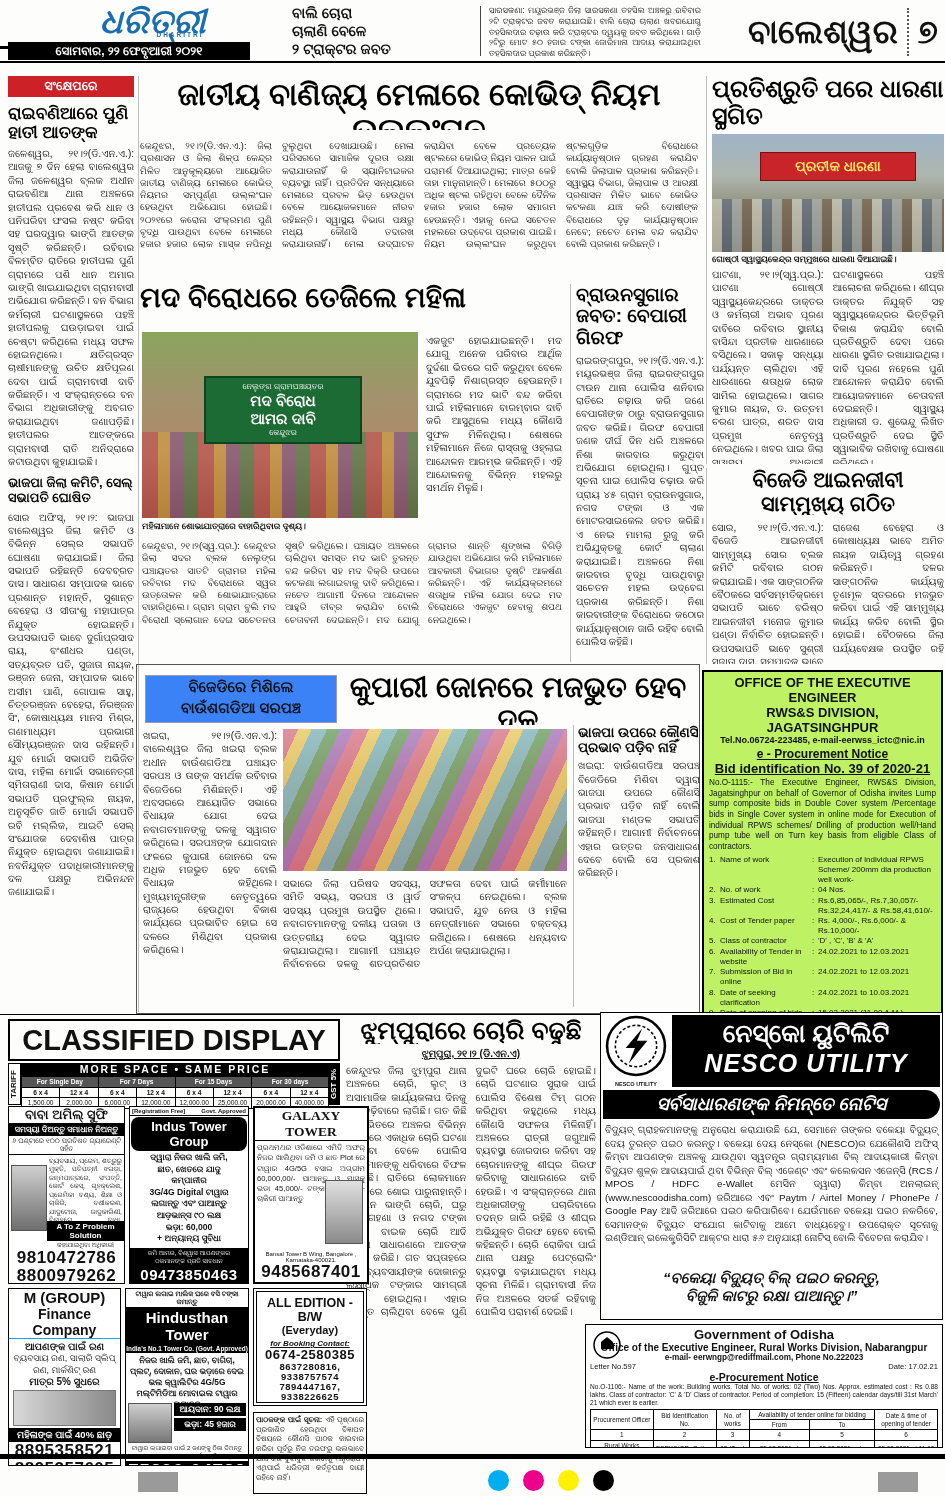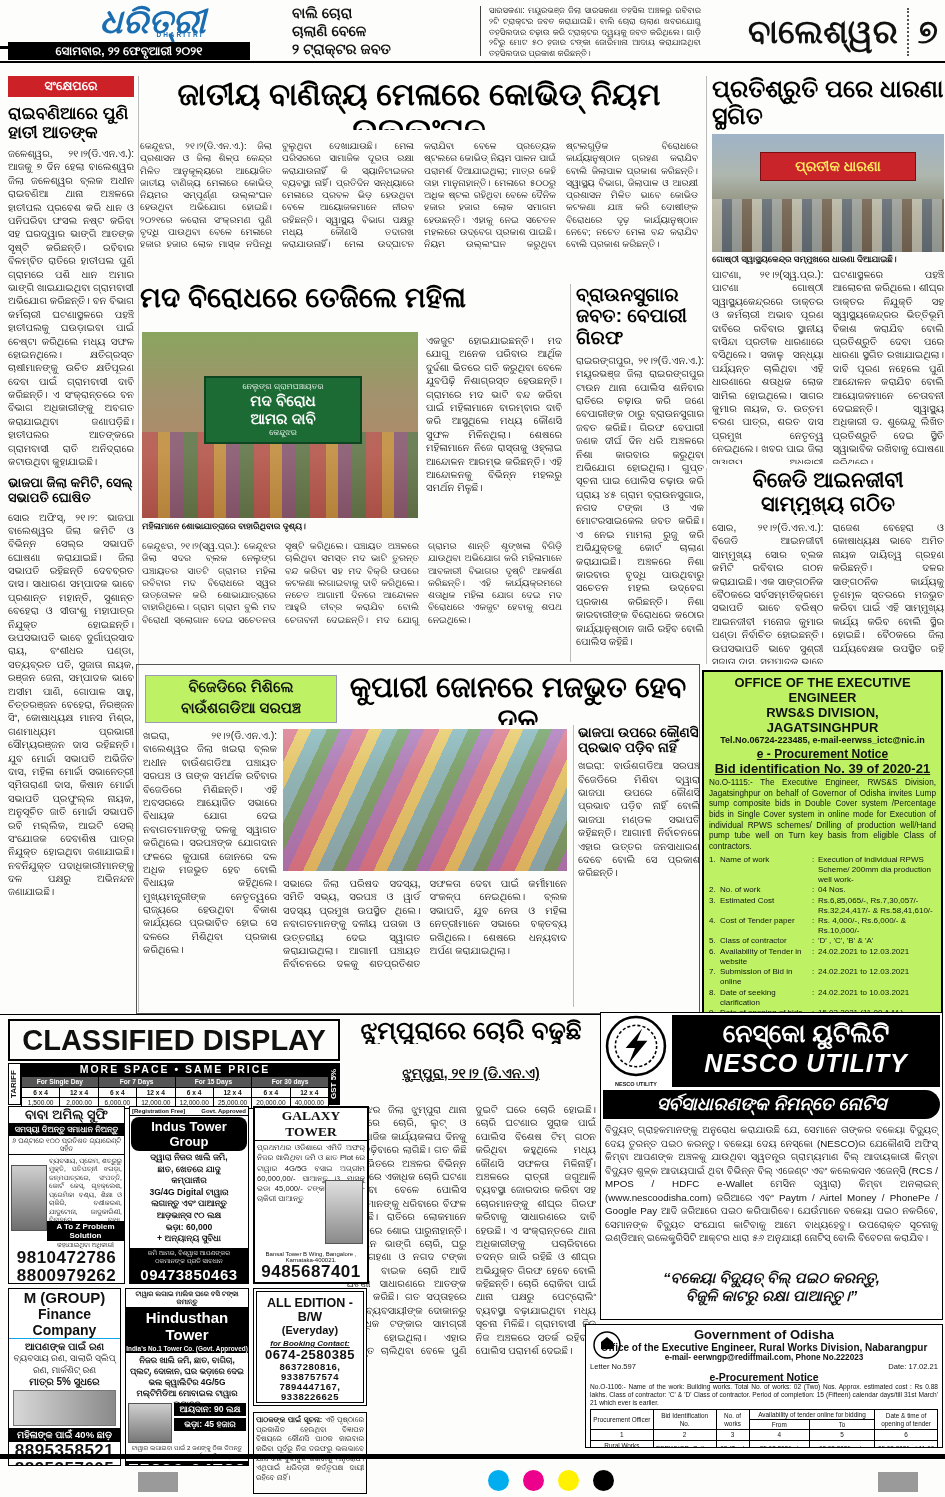--- a/index.html
+++ b/index.html
@@ -88,21 +88,21 @@
     <div class="cap" style="margin-top:2px">ଗୋଷ୍ଠୀ ସ୍ୱାସ୍ଥ୍ୟକେନ୍ଦ୍ର ସମ୍ମୁଖରେ ଧାରଣା ଦିଆଯାଇଛି।</div>
     <div class="col2 body-sm" style="margin-top:4px;height:204px">ପାଟଣା, ୨୧।୨(ସ୍ୱ.ପ୍ର.): ପାଟଣା ଗୋଷ୍ଠୀ ସ୍ୱାସ୍ଥ୍ୟକେନ୍ଦ୍ରରେ ଡାକ୍ତର ଓ କର୍ମଚାରୀ ଅଭାବ ପୂରଣ ଦାବିରେ ରବିବାର ସ୍ଥାନୀୟ ବାସିନ୍ଦା ପ୍ରତୀକ ଧାରଣାରେ ବସିଥିଲେ। ସକାଳୁ ସନ୍ଧ୍ୟା ପର୍ଯ୍ୟନ୍ତ ଚାଲିଥିବା ଏହି ଧାରଣାରେ ଶତାଧିକ ଲୋକ ସାମିଲ ହୋଇଥିଲେ। ସାଗର କୁମାର ନାୟକ, ଡ. ଉତ୍ତମ ଚରଣ ପାତ୍ର, ଶରତ ଦାସ ପ୍ରମୁଖ ନେତୃତ୍ୱ ନେଇଥିଲେ। ଖବର ପାଇ ଜିଲା ସ୍ୱାସ୍ଥ୍ୟ ଅଧିକାରୀ ଘଟଣାସ୍ଥଳରେ ପହଞ୍ଚି ଆଲୋଚନା କରିଥିଲେ। ଶୀଘ୍ର ଡାକ୍ତର ନିଯୁକ୍ତି ସହ ସ୍ୱାସ୍ଥ୍ୟକେନ୍ଦ୍ରର ଭିତ୍ତିଭୂମି ବିକାଶ କରାଯିବ ବୋଲି ପ୍ରତିଶ୍ରୁତି ଦେବା ପରେ ଧାରଣା ସ୍ଥଗିତ ରଖାଯାଇଥିଲା। ଦାବି ପୂରଣ ନହେଲେ ପୁଣି ଆନ୍ଦୋଳନ କରାଯିବ ବୋଲି ଆୟୋଜକମାନେ ଚେତାବନୀ ଦେଇଛନ୍ତି। ସ୍ୱାସ୍ଥ୍ୟ ଅଧିକାରୀ ଡ. ଶୁଭେନ୍ଦୁ ଲିଖିତ ପ୍ରତିଶ୍ରୁତି ଦେଇ ସ୍ଥିତି ସ୍ୱାଭାବିକ ରଖିବାକୁ ଘୋଷଣା କରିଥିଲେ।</div>
   </div>
 
   <div class="a" style="left:706px;top:468px;width:232px;height:196px;overflow:hidden;border-left:1px solid #bbb;padding-left:5px">
     <div class="headline ctr" style="font-size:21px">ବିଜେଡି ଆଇନଜୀବୀ ସାମ୍ମୁଖ୍ୟ ଗଠିତ</div>
     <div class="col2 body-sm" style="margin-top:6px;height:150px">ସୋର, ୨୧।୨(ଡି.ଏନ.ଏ.): ବିଜେଡି ଆଇନଜୀବୀ ସାମ୍ମୁଖ୍ୟ ସୋର ବ୍ଲକ କମିଟି ରବିବାର ଗଠନ କରାଯାଇଛି। ଏକ ସାଙ୍ଗଠନିକ ବୈଠକରେ ସର୍ବସମ୍ମତିକ୍ରମେ ସଭାପତି ଭାବେ ବରିଷ୍ଠ ଆଇନଜୀବୀ ମନୋଜ କୁମାର ପଣ୍ଡା ନିର୍ବାଚିତ ହୋଇଛନ୍ତି। ଉପସଭାପତି ଭାବେ ସୁଶ୍ରୀ ସୁଜାତା ଦାସ, ସମ୍ପାଦକ ଭାବେ ରାଜେଶ ବେହେରା ଓ କୋଷାଧ୍ୟକ୍ଷ ଭାବେ ଅମିତ ନାୟକ ଦାୟିତ୍ୱ ଗ୍ରହଣ କରିଛନ୍ତି। ଦଳର ସାଙ୍ଗଠନିକ କାର୍ଯ୍ୟକୁ ତୃଣମୂଳ ସ୍ତରରେ ମଜଭୁତ କରିବା ପାଇଁ ଏହି ସାମ୍ମୁଖ୍ୟ କାର୍ଯ୍ୟ କରିବ ବୋଲି ସ୍ଥିର ହୋଇଛି। ବୈଠକରେ ଜିଲା ପର୍ଯ୍ୟବେକ୍ଷକ ଉପସ୍ଥିତ ରହି ନବଗଠିତ କମିଟିକୁ ଶୁଭେଚ୍ଛା ଜଣାଇଥିଲେ।</div>
   </div>
 
   <div class="a" style="left:136px;top:664px;width:564px;height:350px;border:1px solid #555;box-sizing:border-box">
-    <div class="a ctr b pre" style="left:8px;top:10px;width:190px;height:46px;background:#bef264;border:1px solid #9a9ab8;font-size:15px;line-height:1.4">ବିଜେଡିରେ ମିଶିଲେ
+    <div class="a ctr b pre" style="left:8px;top:10px;width:190px;height:46px;background:#3b82f6;border:1px solid #9a9ab8;font-size:15px;line-height:1.4">ବିଜେଡିରେ ମିଶିଲେ
 ବାଉଁଶଗଡିଆ ସରପଞ୍ଚ</div>
     <div class="a headline ctr" style="left:204px;top:6px;width:354px;height:54px;font-size:29px">କୁପାରୀ ଜୋନରେ ମଜଭୁତ ହେବ ଦଳ</div>
     <div class="a body-sm" style="left:6px;top:64px;width:134px;height:278px">ଖଇରା, ୨୧।୨(ଡି.ଏନ.ଏ.): ବାଲେଶ୍ୱର ଜିଲା ଖଇରା ବ୍ଲକ ଅଧୀନ ବାଉଁଶଗଡିଆ ପଞ୍ଚାୟତ ସରପଞ୍ଚ ଓ ତାଙ୍କ ସମର୍ଥକ ରବିବାର ବିଜେଡିରେ ମିଶିଛନ୍ତି। ଏହି ଅବସରରେ ଆୟୋଜିତ ସଭାରେ ବିଧାୟକ ଯୋଗ ଦେଇ ନବାଗତମାନଙ୍କୁ ଦଳକୁ ସ୍ୱାଗତ କରିଥିଲେ। ସରପଞ୍ଚଙ୍କ ଯୋଗଦାନ ଫଳରେ କୁପାରୀ ଜୋନରେ ଦଳ ଅଧିକ ମଜଭୁତ ହେବ ବୋଲି ବିଧାୟକ କହିଥିଲେ। ମୁଖ୍ୟମନ୍ତ୍ରୀଙ୍କ ନେତୃତ୍ୱରେ ରାଜ୍ୟରେ ହେଉଥିବା ବିକାଶ କାର୍ଯ୍ୟରେ ପ୍ରଭାବିତ ହୋଇ ସେ ଦଳରେ ମିଶିଥିବା ପ୍ରକାଶ କରିଥିଲେ।</div>
     <div class="photo a" style="left:146px;top:64px;width:284px;height:142px;background:
         linear-gradient(180deg,#e8d8b8 0%,#d8b890 30%,#c89070 100%)">
       <div class="a" style="left:0;top:0;width:100%;height:100%;opacity:.5;background:repeating-linear-gradient(115deg,#d84a8a 0 14px,#f0d04a 14px 26px,#4ab0d8 26px 40px,#2a8a4a 40px 52px,#8a4ad8 52px 64px)"></div>
     </div>
     <div class="a" style="left:436px;top:60px;width:122px;height:282px;overflow:hidden;border-left:1px solid #bbb;padding-left:4px">
       <div class="headline" style="font-size:13.5px">ଭାଜପା ଉପରେ କୌଣସି ପ୍ରଭାବ ପଡ଼ିବ ନାହିଁ</div>
       <div class="body-sm" style="margin-top:4px">ଖଇରା: ବାଉଁଶଗଡିଆ ସରପଞ୍ଚ ବିଜେଡିରେ ମିଶିବା ଦ୍ୱାରା ଭାଜପା ଉପରେ କୌଣସି ପ୍ରଭାବ ପଡ଼ିବ ନାହିଁ ବୋଲି ଭାଜପା ମଣ୍ଡଳ ସଭାପତି କହିଛନ୍ତି। ଆଗାମୀ ନିର୍ବାଚନରେ ଏହାର ଉତ୍ତର ଜନସାଧାରଣ ଦେବେ ବୋଲି ସେ ପ୍ରକାଶ କରିଛନ୍ତି।</div>
@@ -215,21 +215,21 @@
           </tr>
         </tbody>
           </table>
       </div>
       <div class="vtext b blackbox" style="width:11px;font-size:8px">GST 5%</div>
     </div>
   </div>
 
   <div class="a" style="left:346px;top:1016px;width:250px;height:478px;overflow:hidden">
     <div class="headline ctr" style="font-size:25px">ଝୁମ୍ପୁରାରେ ଚୋରି ବଢୁଛି</div>
-    <div class="ctr b" style="font-size:14px;text-decoration:underline;margin:21px 0">ଝୁମ୍ପୁରା, ୨୧।୨ (ଡି.ଏନ.ଏ)</div>
+    <div class="ctr b" style="font-size:10px;text-decoration:underline;margin:4px 0">ଝୁମ୍ପୁରା, ୨୧।୨ (ଡି.ଏନ.ଏ)</div>
     <div class="col2 body-sm" style="height:414px">କେନ୍ଦୁଝର ଜିଲା ଝୁମ୍ପୁରା ଥାନା ଅଞ୍ଚଳରେ ଚୋରି, ଲୁଟ୍ ଓ ଅସାମାଜିକ କାର୍ଯ୍ୟକଳାପ ଦିନକୁ ଦିନ ବଢ଼ିବାରେ ଲାଗିଛି। ଗତ କିଛି ଦିନ ଭିତରେ ଅଞ୍ଚଳର ବିଭିନ୍ନ ଗ୍ରାମରେ ଏକାଧିକ ଚୋରି ଘଟଣା ଘଟିଥିବା ବେଳେ ପୋଲିସ ଚୋରମାନଙ୍କୁ ଧରିବାରେ ବିଫଳ ହୋଇଛି। ରାତିରେ ଲୋକମାନେ ଶାନ୍ତିରେ ଶୋଇ ପାରୁନାହାନ୍ତି। ଦୋକାନ ଭାଙ୍ଗି ଚୋରି, ଘରୁ ସୁନା ଗହଣା ଓ ନଗଦ ଟଙ୍କା ଚୋରି, ବାଇକ ଚୋରି ଆଦି ଘଟଣା ସାଧାରଣରେ ଆତଙ୍କ ସୃଷ୍ଟି କରିଛି। ଗତ ସପ୍ତାହରେ ଏକ ବ୍ୟବସାୟୀଙ୍କ ଦୋକାନରୁ ଲକ୍ଷାଧିକ ଟଙ୍କାର ସାମଗ୍ରୀ ଚୋରି ହୋଇଥିଲା। ଏହାର ତଦନ୍ତ ଚାଲିଥିବା ବେଳେ ପୁଣି ଦୁଇଟି ଘରେ ଚୋରି ହୋଇଛି। ଚୋରି ଘଟଣାର ସୁରାକ ପାଇଁ ପୋଲିସ ବିଶେଷ ଟିମ୍ ଗଠନ କରିଥିବା କହୁଥିଲେ ମଧ୍ୟ କୌଣସି ସଫଳତା ମିଳିନାହିଁ। ଅଞ୍ଚଳରେ ରାତ୍ରୀ ଜଗୁଆଳି ବ୍ୟବସ୍ଥା ଜୋରଦାର କରିବା ସହ ଚୋରମାନଙ୍କୁ ଶୀଘ୍ର ଗିରଫ କରିବାକୁ ସାଧାରଣରେ ଦାବି ହେଉଛି। ଏ ସଂକ୍ରାନ୍ତରେ ଥାନା ଅଧିକାରୀଙ୍କୁ ପଚାରିବାରେ ତଦନ୍ତ ଜାରି ରହିଛି ଓ ଶୀଘ୍ର ଅଭିଯୁକ୍ତ ଗିରଫ ହେବେ ବୋଲି କହିଛନ୍ତି। ଚୋରି ରୋକିବା ପାଇଁ ଥାନା ପକ୍ଷରୁ ପେଟ୍ରୋଲିଂ ବ୍ୟବସ୍ଥା ବଢ଼ାଯାଇଥିବା ମଧ୍ୟ ସୂଚନା ମିଳିଛି। ଗ୍ରାମବାସୀ ନିଜ ନିଜ ଅଞ୍ଚଳରେ ସତର୍କ ରହିବାକୁ ପୋଲିସ ପରାମର୍ଶ ଦେଇଛି।</div>
   </div>
 
   <div class="a" style="left:600px;top:1012px;width:343px;height:308px;border:1px solid #000;box-sizing:border-box;padding:2px;overflow:hidden;background:#fff">
     <div style="display:flex;gap:3px">
       <div style="width:66px" class="ctr">
         <svg width="62" height="62" viewBox="0 0 60 60">
           <circle cx="30" cy="30" r="28" fill="#fff" stroke="#000" stroke-width="2.5"></circle>
           <circle cx="30" cy="30" r="20" fill="#fff" stroke="#000" stroke-width="1.5" stroke-dasharray="3 2"></circle>
           <path d="M36 13 L20 32 L29 32 L23 47 L41 25 L31 25 Z" fill="#000"></path>

